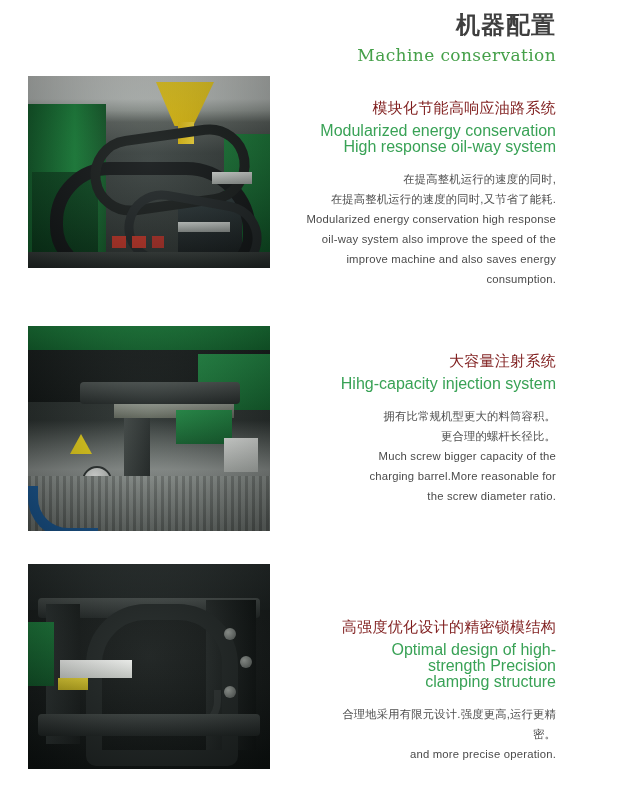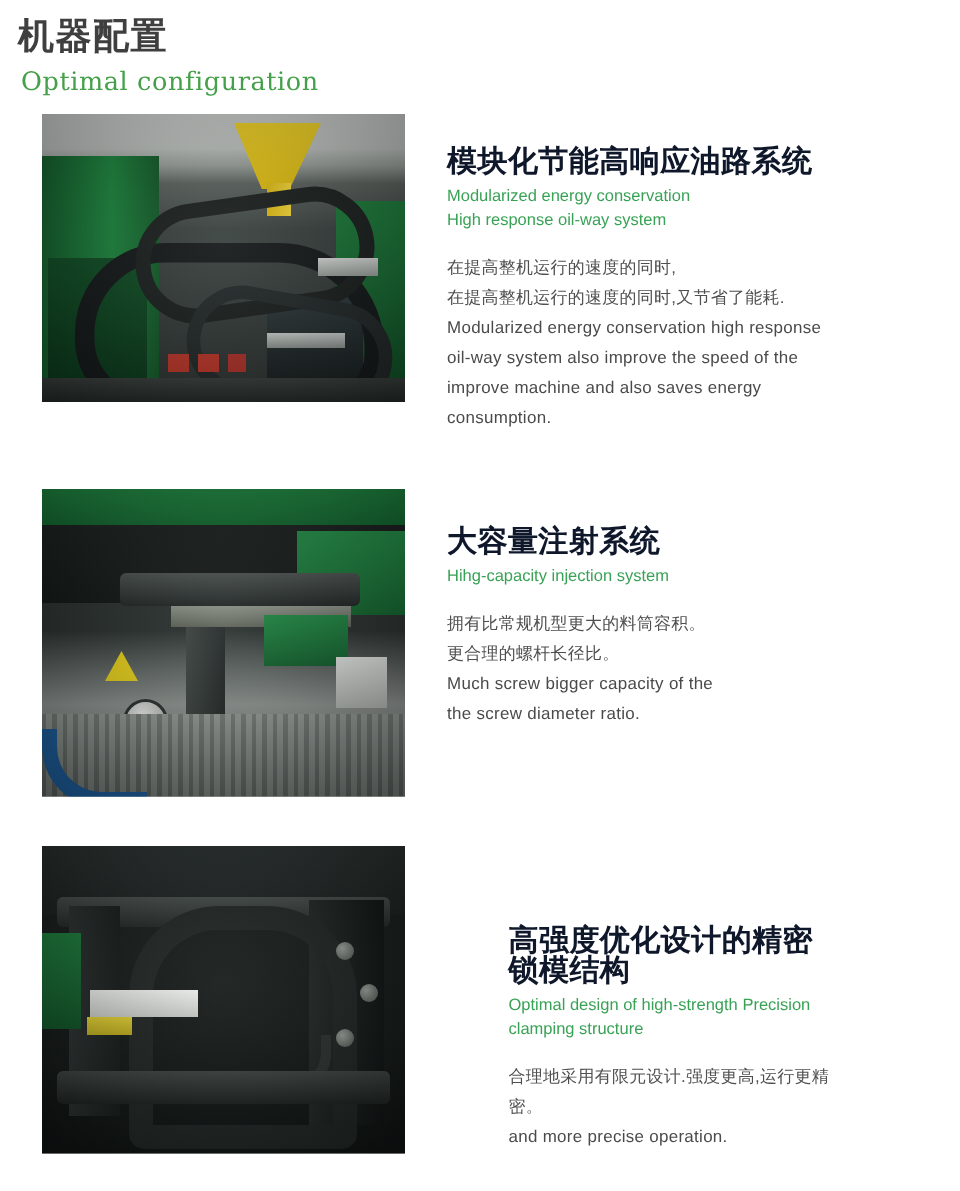--- a/index.html
+++ b/index.html
@@ -12,20 +12,21 @@
     height: 794px;
     font-family: "Liberation Sans", sans-serif;
     color: #333;
     position: relative;
     overflow: hidden;
   }
   .page {
     width: 556px;
     height: 794px;
     position: relative;
+    text-align: right;
   }
   
   .header {
     padding: 10px 0 0 12px;
   }
   .title-cn {
     font-size: 24px;
     font-weight: bold;
     color: #3f3f3f;
     letter-spacing: 1px;
@@ -64,29 +65,29 @@
 
   .textcol {
     margin-left: 28px;
     width: 300px;
     padding-top: 22px;
   }
   .sec2 .textcol { padding-top: 25px; }
   .sec3 .textcol { padding-top: 53px; }
 
   .h-cn {
-    font-size: 20px;
-    font-weight: bold;
-    color: #0f172a;
+    font-size: 15px;
+    font-weight: normal;
+    color: #7f1d1d;
     line-height: 20px;
     margin: 0 0 5px 0;
     letter-spacing: 0.3px;
   }
   .h-en {
-    font-size: 11px;
+    font-size: 16px;
     color: #39a256;
     line-height: 16px;
     margin: 0;
   }
   .body-block {
     margin-top: 14px;
   }
   .body-line {
     font-size: 11.3px;
     color: #4a4a4a;
@@ -287,21 +288,21 @@
     pointer-events: none;
   }
 </style>
 </head>
 <body>
 
 <div class="page">
 
   <div class="header">
     <div class="title-cn">机器配置</div>
-    <div class="title-en">Optimal configuration</div>
+    <div class="title-en">Machine conservation</div>
   </div>
 
   <div class="section sec1">
     <div class="photo p1">
       <div class="ph-bg"></div>
       <div class="mach-left"></div>
       <div class="mach-left2"></div>
       <div class="yellow-funnel"></div>
       <div class="yellow-stem"></div>
       <div class="grn-block"></div>
@@ -348,20 +349,21 @@
       <div class="blue-hose"></div>
       <div class="vignette"></div>
     </div>
     <div class="textcol">
       <div class="h-cn">大容量注射系统</div>
       <div class="h-en">Hihg-capacity injection system</div>
       <div class="body-block">
         <p class="body-line cn">拥有比常规机型更大的料筒容积。</p>
         <p class="body-line cn">更合理的螺杆长径比。</p>
         <p class="body-line">Much screw bigger capacity of the</p>
+        <p class="body-line">charging barrel.More reasonable for</p>
         <p class="body-line">the screw diameter ratio.</p>
       </div>
     </div>
   </div>
 
   <div class="section sec3">
     <div class="photo p3 tall">
       <div class="ph-bg"></div>
       <div class="wall"></div>
       <div class="tie-top"></div>

